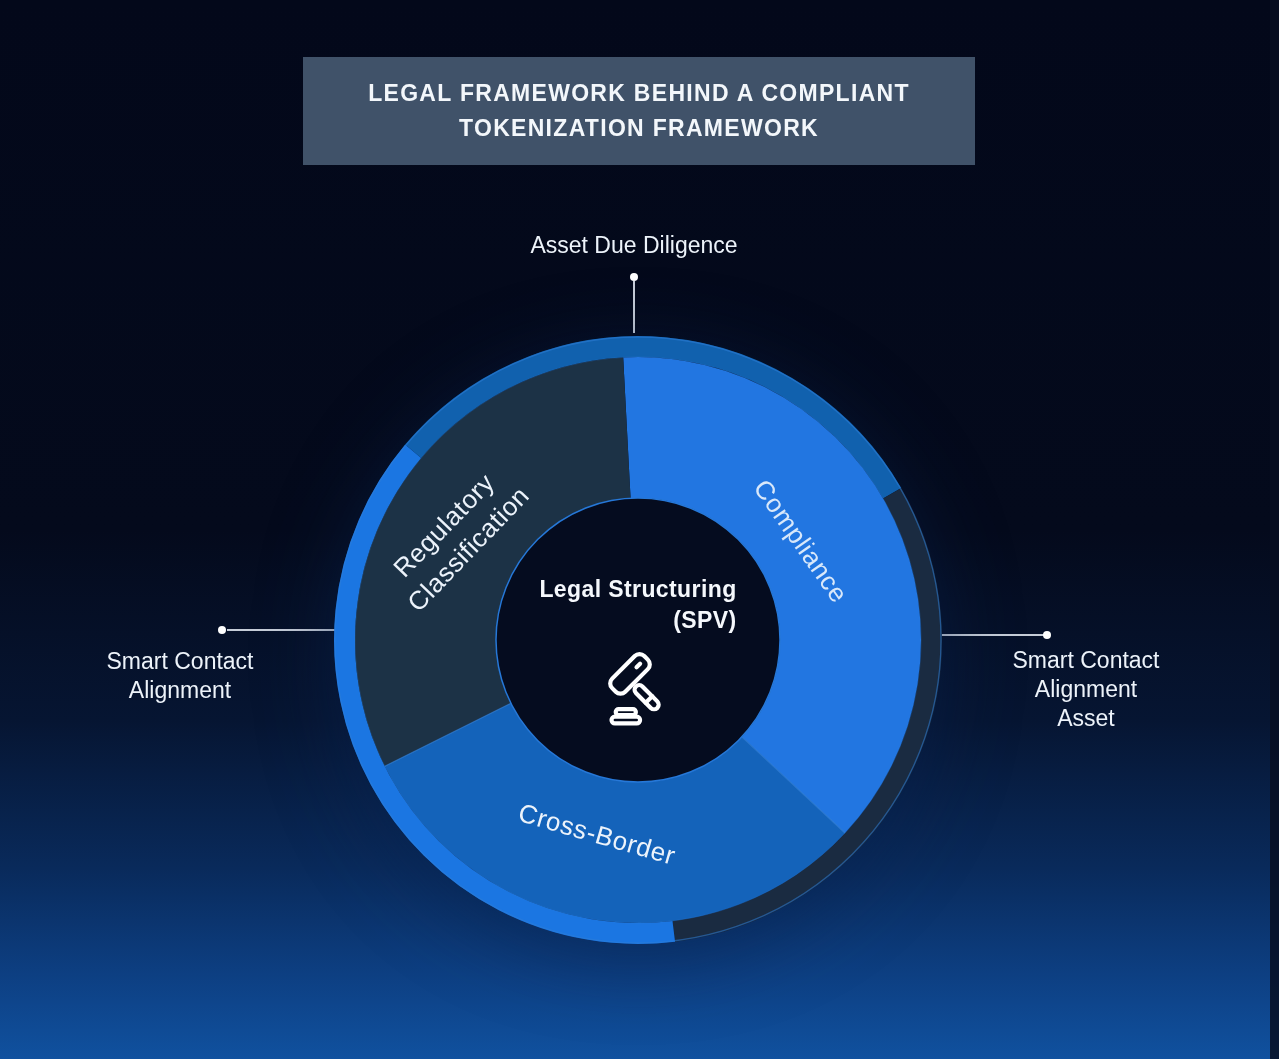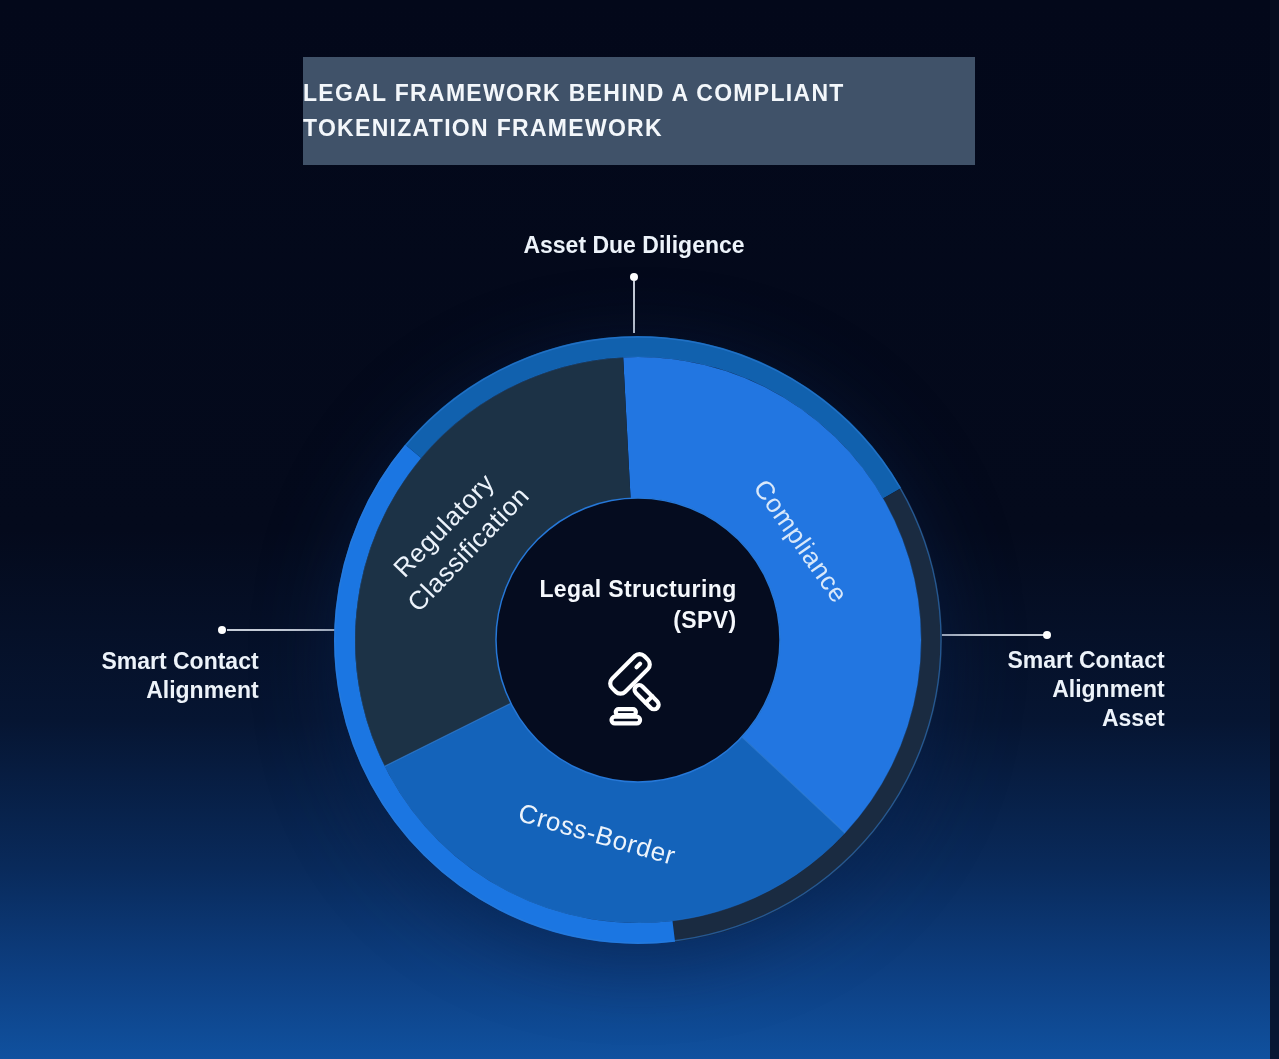--- a/index.html
+++ b/index.html
@@ -4,24 +4,24 @@
 <style>
   html,body{margin:0;padding:0;background:#03081a;}
   .stage{
     position:relative;width:1279px;height:1059px;overflow:hidden;
     font-family:"Liberation Sans","DejaVu Sans",sans-serif;
     background:linear-gradient(180deg,#03081a 0%,#040a1c 50%,#061532 68%,#092a5b 82%,#0d3f82 92%,#10519f 100%);
   }
   .right-edge{position:absolute;right:0;top:0;width:9px;height:100%;background:#070e21;opacity:.85;}
   .title-box{
     position:absolute;left:303px;top:57px;width:672px;height:108px;background:#405269;
-    display:flex;flex-direction:column;align-items:flex-start;justify-content:center;gap:8px;
+    display:flex;flex-direction:column;align-items:center;justify-content:center;gap:8px;
   }
   .title-line{color:#f3f7fb;font-weight:bold;font-size:23px;letter-spacing:1.3px;white-space:nowrap;}
-  .callout{position:absolute;color:#edf3fa;font-weight:bold;font-size:23px;text-align:right;line-height:29px;}
+  .callout{position:absolute;color:#edf3fa;font-weight:normal;font-size:23px;text-align:center;line-height:29px;}
   .callout span{display:block;}
   #callout-top{left:634px;top:231px;transform:translateX(-50%);white-space:nowrap;}
   #callout-left{left:180px;top:647px;transform:translateX(-50%);}
   #callout-right{left:1086px;top:646px;transform:translateX(-50%);}
   .leader-line{position:absolute;background:#c6cdd8;}
   #line-top{left:633px;top:281px;width:2px;height:52px;}
   #line-left{left:227px;top:629px;width:108px;height:2px;}
   #line-right{left:941px;top:634px;width:104px;height:2px;}
   .leader-dot{position:absolute;width:8px;height:8px;border-radius:50%;background:#ffffff;}
   #dot-top{left:630px;top:273px;}

